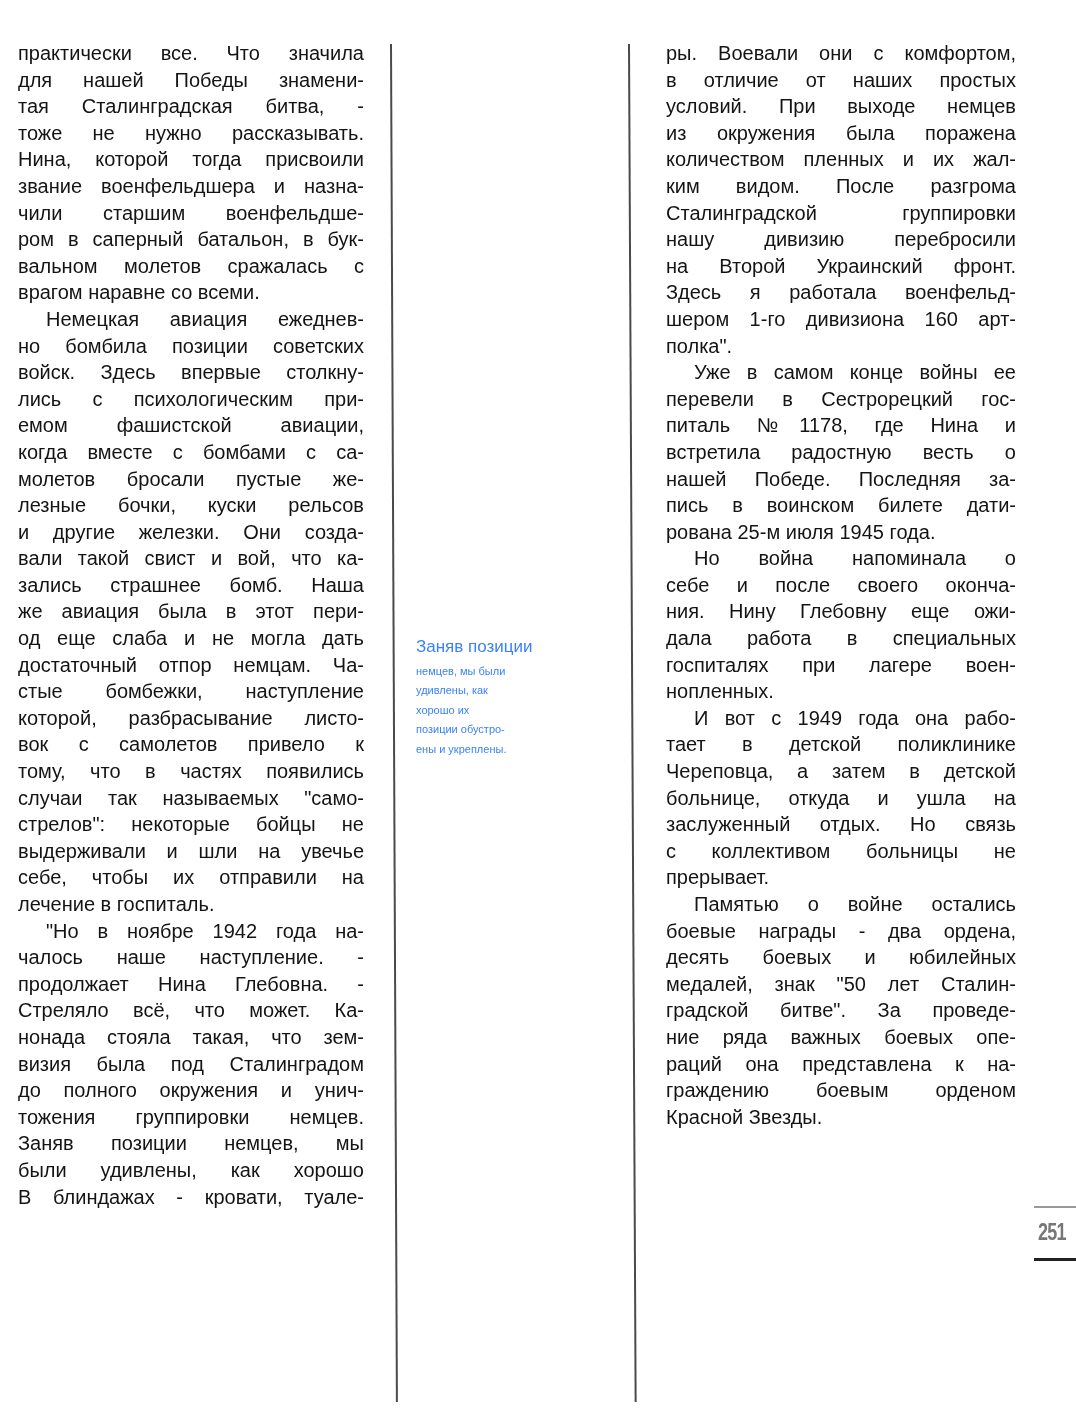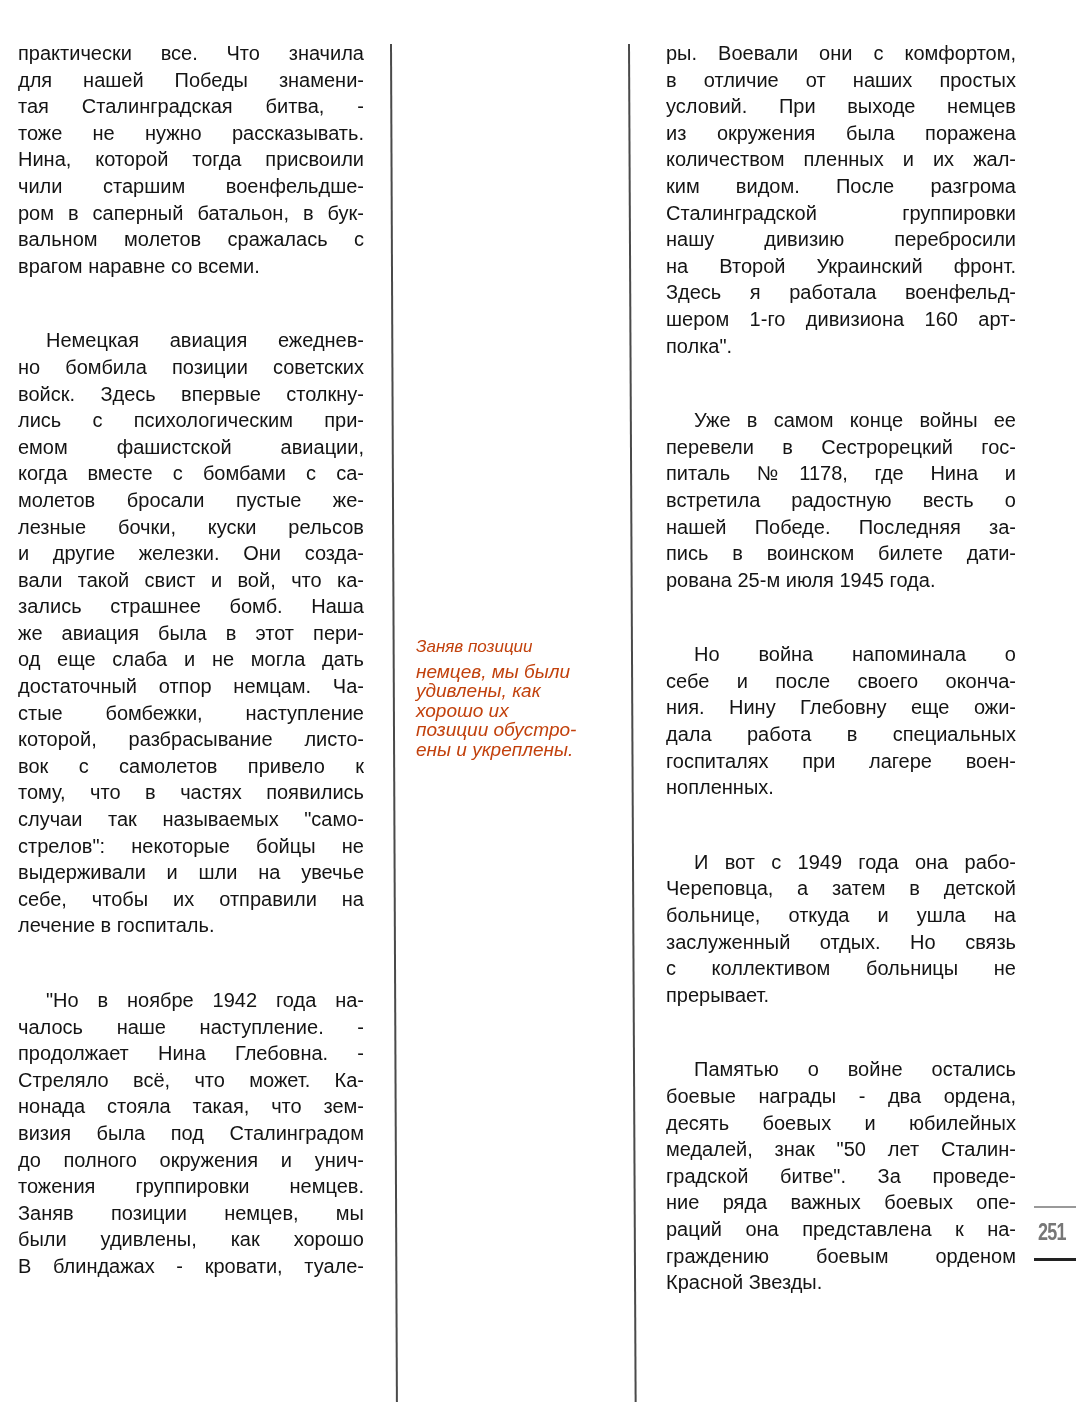--- a/index.html
+++ b/index.html
@@ -2,41 +2,42 @@
 <html><head>
 <meta charset="utf-8">
 <style>
   html, body { margin: 0; padding: 0; background: #ffffff; }
   body { width: 1076px; height: 1418px; position: relative; overflow: hidden; color: #111; }
   .col { position: absolute; font-family: "Liberation Sans", sans-serif; font-size: 20px; line-height: 26.6px; color: #141414; }
   .col-left { left: 18px; top: 40px; width: 346px; }
   .col-right { left: 666px; top: 40px; width: 350px; }
   .line { display: block; white-space: nowrap; text-align: justify; text-align-last: justify; }
   .line.last { text-align-last: left; }
-  .indent { padding-left: 28px; margin-top: 48px; }
-  .sidebar { position: absolute; left: 416px; top: 636px; width: 200px; font-family: "Liberation Sans", sans-serif; font-style: italic; color: #c2410c; }
+  .indent { padding-left: 28px; }
+  .sidebar { position: absolute; left: 416px; top: 636px; width: 200px; font-family: "Liberation Sans", sans-serif; color: #3b82f6; }
   .sidebar .lead { font-size: 17px; line-height: 22px; display:block; margin-bottom: 4px; }
-  .sidebar .line { font-size: 19px; line-height: 19.4px; text-align: left; text-align-last: left; }
+  .sidebar .line { font-size: 11px; line-height: 19.4px; text-align: left; text-align-last: left; }
   .rule { position: absolute; width: 2px; background: #4a4a4a; }
   .rule-left { left: 390px; top: 44px; height: 1358px; transform: rotate(-0.25deg); transform-origin: top; }
   .rule-right { left: 628px; top: 44px; height: 1358px; transform: rotate(-0.28deg); transform-origin: top; }
   .page-num-wrap { position: absolute; left: 1030px; top: 1196px; width: 46px; }
   .pn-rule-top { position: absolute; left: 4px; top: 10px; width: 42px; height: 2px; background: #999; }
   .pn-text { position: absolute; left: 8px; top: 22px; font-family: "Liberation Sans", sans-serif; font-weight: bold; font-size: 24px; color: #777; letter-spacing: -1px; transform: scaleX(0.75); transform-origin: left; }
   .pn-rule-bottom { position: absolute; left: 4px; top: 62px; width: 42px; height: 3px; background: #222; }
 </style>
 </head>
 <body>
 
 <div class="col col-left" id="left-col">
     <span class="line">практически все. Что значила</span>
     <span class="line">для нашей Победы знамени-</span>
     <span class="line">тая Сталинградская битва, -</span>
     <span class="line">тоже не нужно рассказывать.</span>
     <span class="line">Нина, которой тогда присвоили</span>
+    <span class="line">звание военфельдшера и назна-</span>
     <span class="line">чили старшим военфельдше-</span>
     <span class="line">ром в саперный батальон, в бук-</span>
     <span class="line">вальном молетов сражалась с</span>
     <span class="line last">врагом наравне со всеми.</span>
     <span class="line indent">Немецкая авиация ежеднев-</span>
     <span class="line">но бомбила позиции советских</span>
     <span class="line">войск. Здесь впервые столкну-</span>
     <span class="line">лись с психологическим при-</span>
     <span class="line">емом фашистской авиации,</span>
     <span class="line">когда вместе с бомбами с са-</span>
@@ -103,20 +104,21 @@
     <span class="line">нашей Победе. Последняя за-</span>
     <span class="line">пись в воинском билете дати-</span>
     <span class="line last">рована 25-м июля 1945 года.</span>
     <span class="line indent">Но война напоминала о</span>
     <span class="line">себе и после своего оконча-</span>
     <span class="line">ния. Нину Глебовну еще ожи-</span>
     <span class="line">дала работа в специальных</span>
     <span class="line">госпиталях при лагере воен-</span>
     <span class="line last">нопленных.</span>
     <span class="line indent">И вот с 1949 года она рабо-</span>
+    <span class="line">тает в детской поликлинике</span>
     <span class="line">Череповца, а затем в детской</span>
     <span class="line">больнице, откуда и ушла на</span>
     <span class="line">заслуженный отдых. Но связь</span>
     <span class="line">с коллективом больницы не</span>
     <span class="line last">прерывает.</span>
     <span class="line indent">Памятью о войне остались</span>
     <span class="line">боевые награды - два ордена,</span>
     <span class="line">десять боевых и юбилейных</span>
     <span class="line">медалей, знак "50 лет Сталин-</span>
     <span class="line">градской битве". За проведе-</span>

